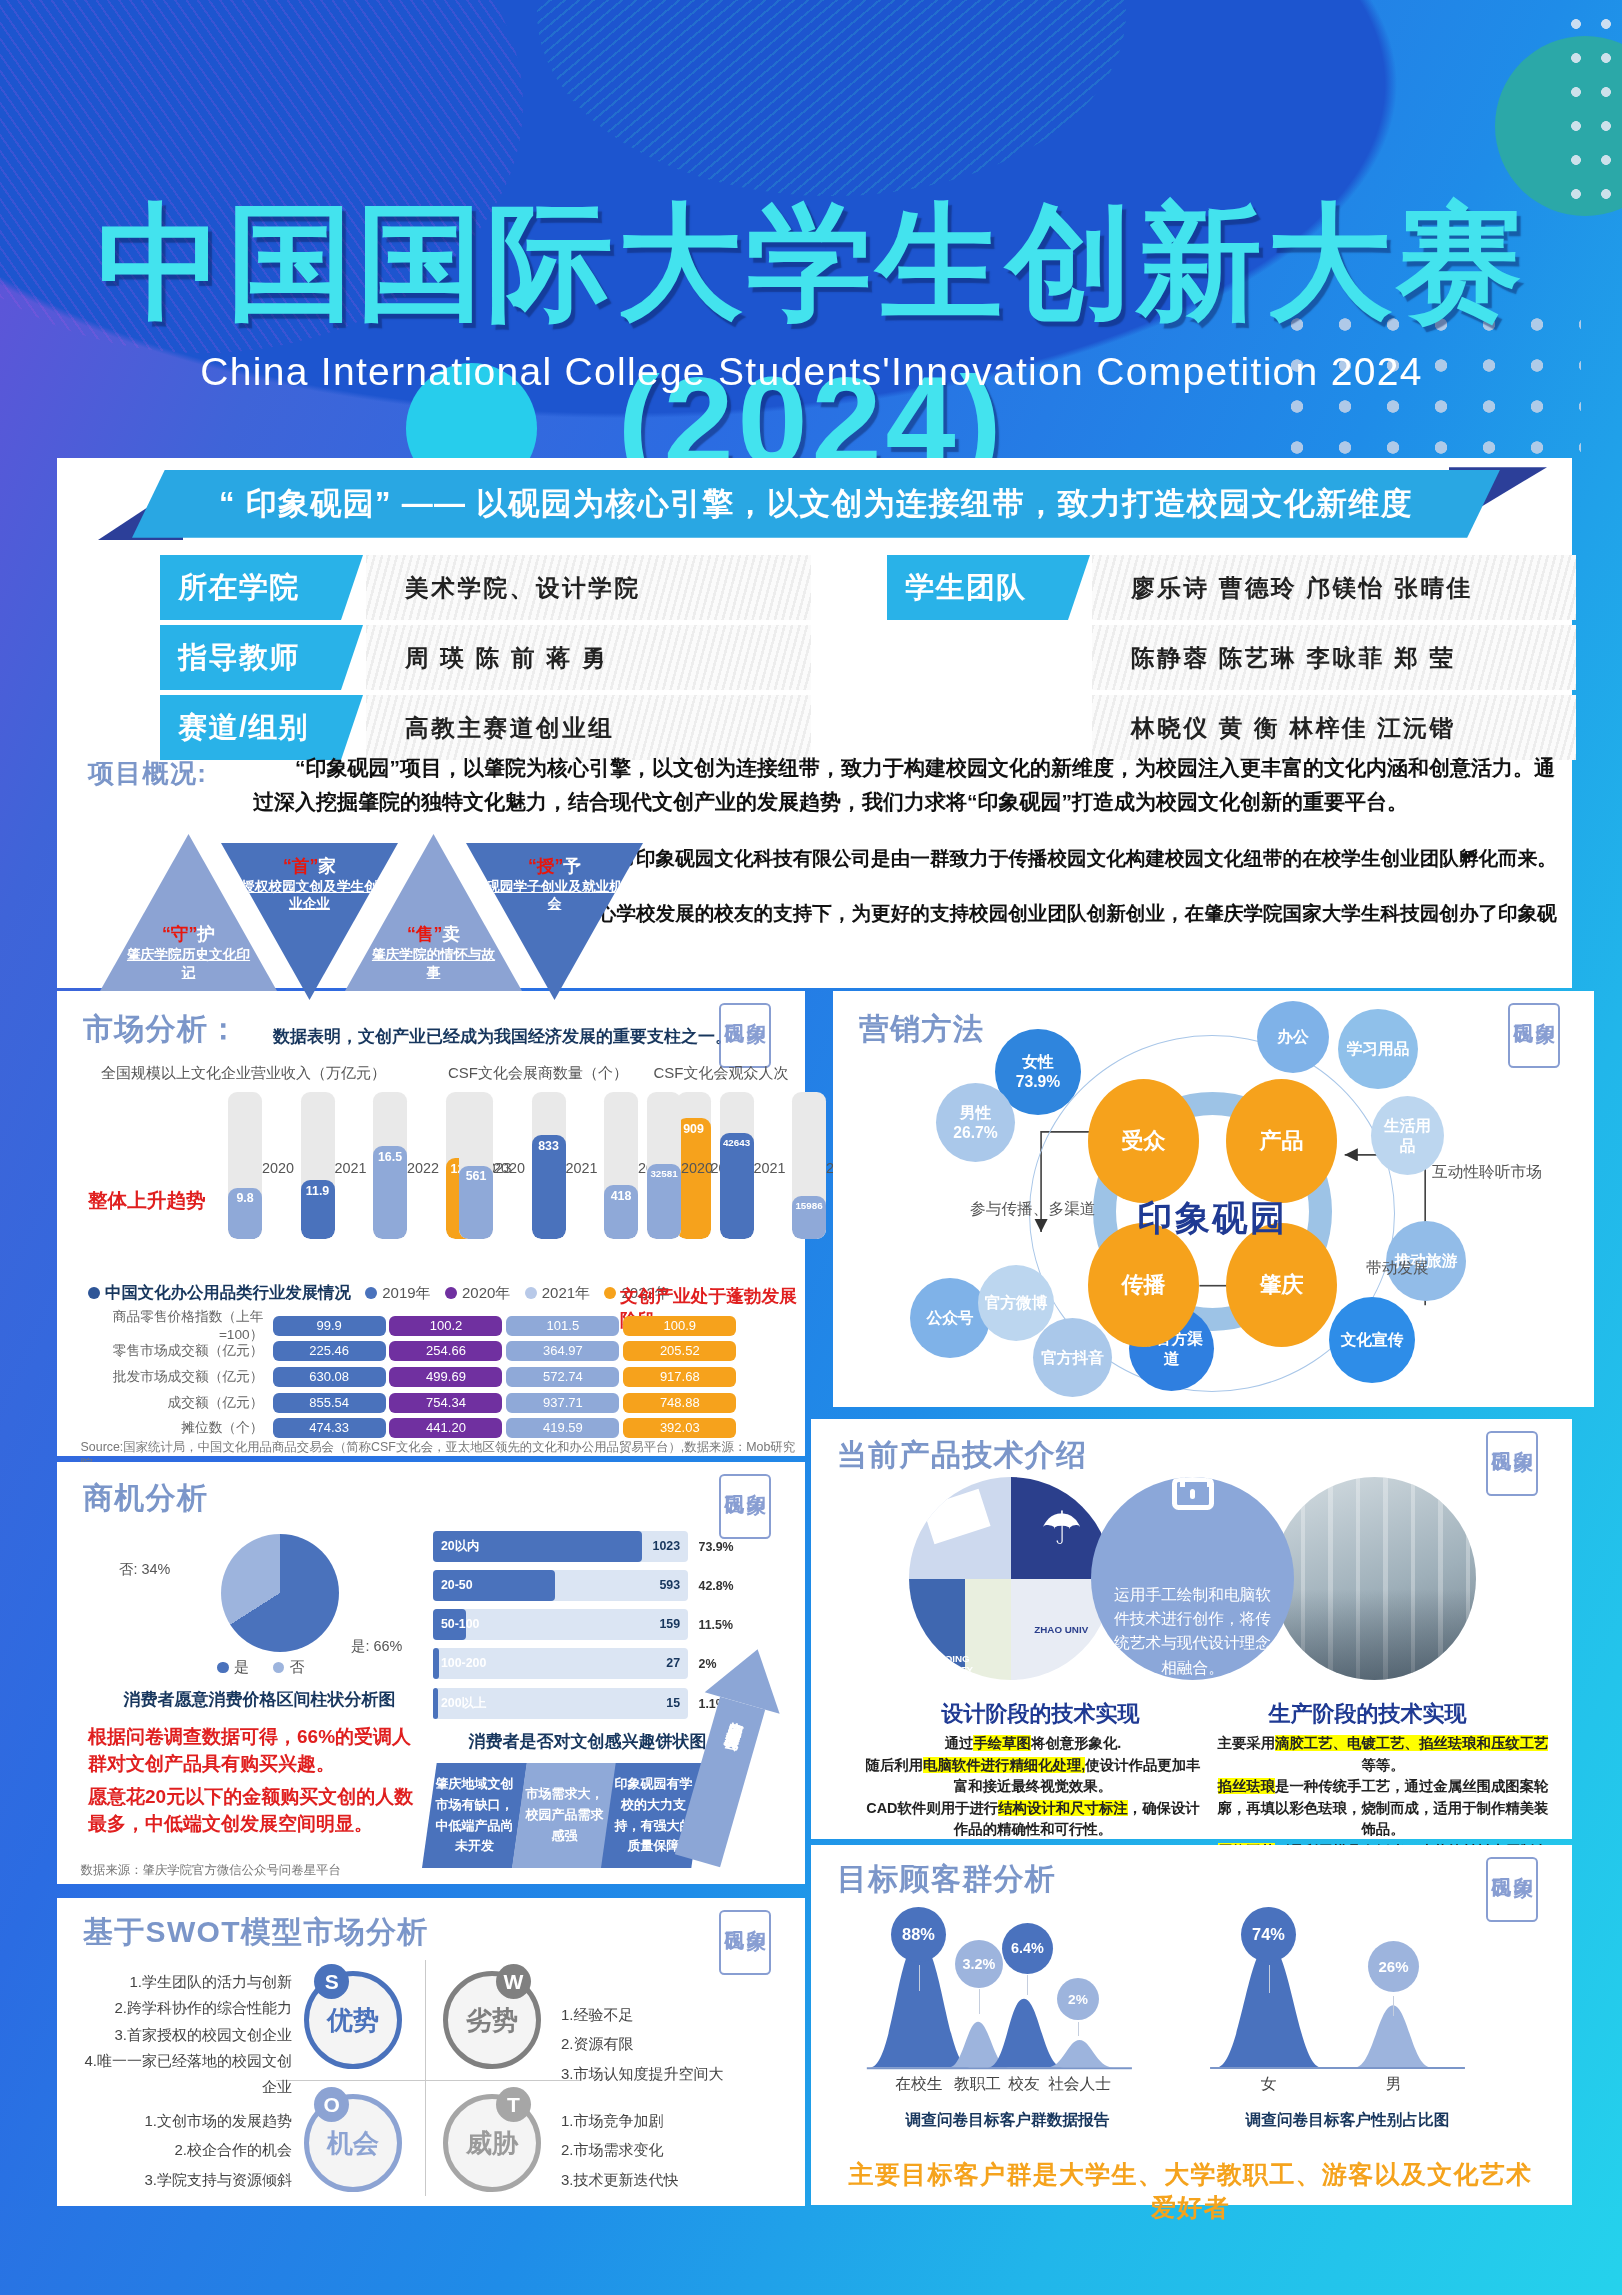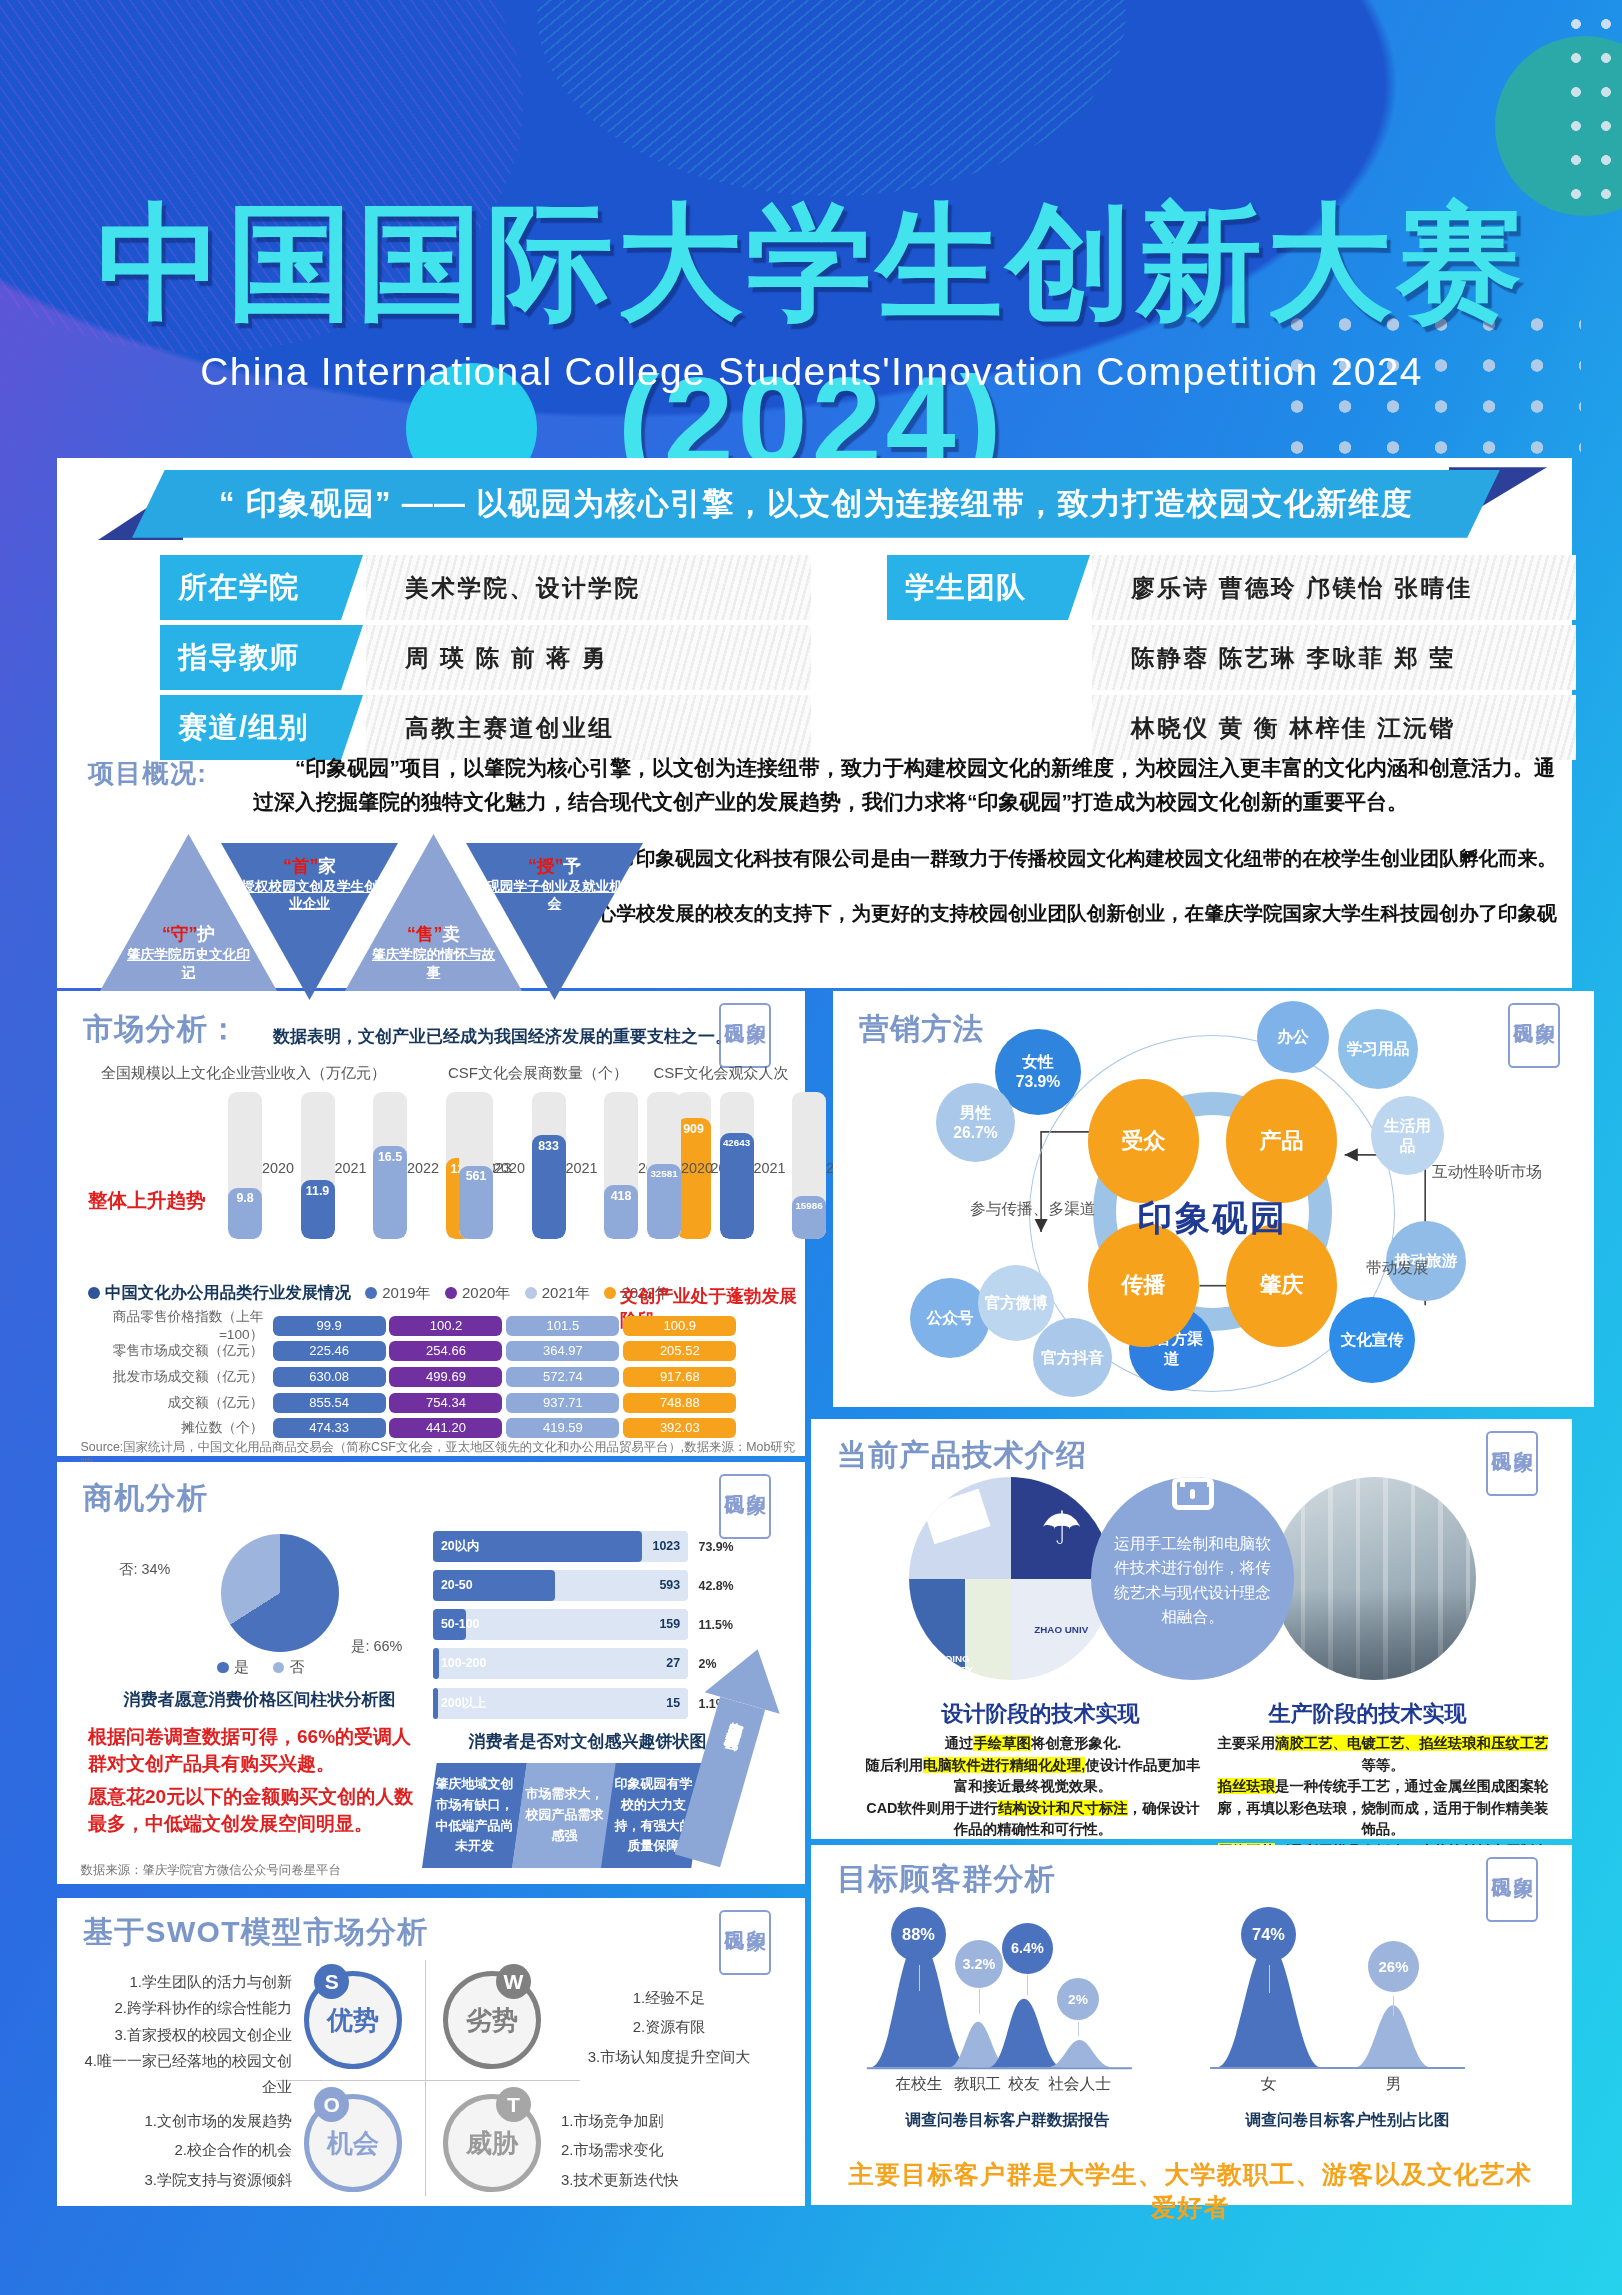--- a/index.html
+++ b/index.html
@@ -126,21 +126,21 @@
   
   .tcirc { position:absolute; width:203px; height:203px; border-radius:50%; overflow:hidden; }
   .collage { display:grid; grid-template-columns:1fr 1fr; grid-template-rows:1fr 1fr; width:100%; height:100%; }
   .cc1 { background:#cdd9ee; position:relative; } .cc2 { background:#2b3f8c; color:#fff; font-size:46px;
     display:flex; align-items:center; justify-content:center; }
   .cc3 { background:linear-gradient(90deg,#3f67b0 55%,#e9efdf 55%); color:#fff; font-size:9.8px; font-weight:bold;
     display:flex; align-items:flex-end; padding:5.2px; }
   .cc4 { background:#e8ecf4; color:#2b3f8c; font-size:9.8px; font-weight:bold;
     display:flex; align-items:center; justify-content:center; }
   .cc1 i { position:absolute; left:18.3px; top:19.6px; width:59px; height:39px; background:#fff; transform:rotate(-18deg); display:block; }
-  .midcirc { background:#8ba7d9; display:flex; flex-direction:column; align-items:center; justify-content:flex-start;
+  .midcirc { background:#8ba7d9; display:flex; flex-direction:column; align-items:center; justify-content:space-between;
     z-index:3; color:#fff; }
   .midcirc p { font-size:15.7px; line-height:1.55; width:157px; text-align:center; }
   .lockb { width:42px; height:33px; border:5.2px solid #fff; border-radius:6.5px; position:relative; margin-bottom:22px; }
   .lockb:before { content:''; position:absolute; top:-23.6px; left:3.9px; width:22px; height:23.6px;
     border:5.2px solid #fff; border-bottom:none; border-radius:17px 17px 0 0; }
   .lockb:after { content:''; position:absolute; left:13.7px; top:6.5px; width:5.2px; height:10.5px; background:#fff; border-radius:2.6px; }
   .factory { background:linear-gradient(160deg,#d4dde2 0%,#9fb0ba 55%,#6e7f8b 100%); position:relative; }
   .factory:before { content:''; position:absolute; inset:0;
     background:repeating-linear-gradient(90deg, rgba(255,255,255,.30) 0 4.6px, transparent 4.6px 27.5px); }
   .factory:after { content:''; position:absolute; left:0; bottom:0; width:100%; height:45%;
@@ -504,21 +504,21 @@
       <span class="badge" style="right:5.2px;background:#a6a6a6;">T</span>
       <span class="nm" style="color:#9a9a9a;">威胁</span>
     </div>
 
     <div class="swlist" style="left:26px;top:71px;width:209px;text-align:right;line-height:1.75;">
       <div>1.学生团队的活力与创新</div>
       <div>2.跨学科协作的综合性能力</div>
       <div>3.首家授权的校园文创企业</div>
       <div>4.唯一一家已经落地的校园文创企业</div>
     </div>
-    <div class="swlist" style="left:504px;top:85px;width:216px;text-align:center;">
+    <div class="swlist" style="left:504px;top:102px;width:216px;">
       <div>1.经验不足</div>
       <div>2.资源有限</div>
       <div>3.市场认知度提升空间大</div>
     </div>
     <div class="swlist" style="left:39px;top:208px;width:196px;text-align:right;">
       <div>1.文创市场的发展趋势</div>
       <div>2.校企合作的机会</div>
       <div>3.学院支持与资源倾斜</div>
     </div>
     <div class="swlist" style="left:504px;top:208px;width:196px;">

